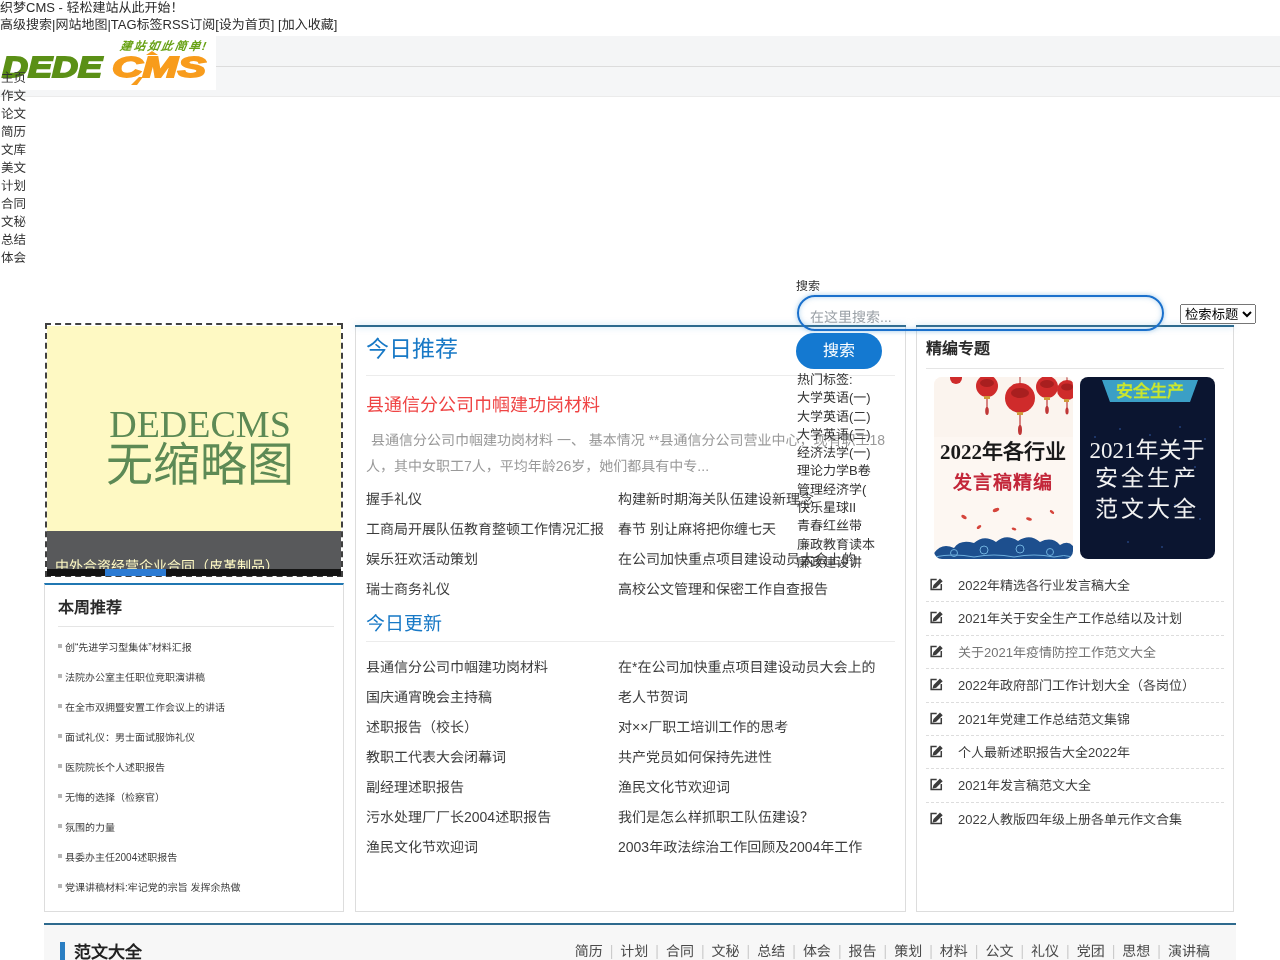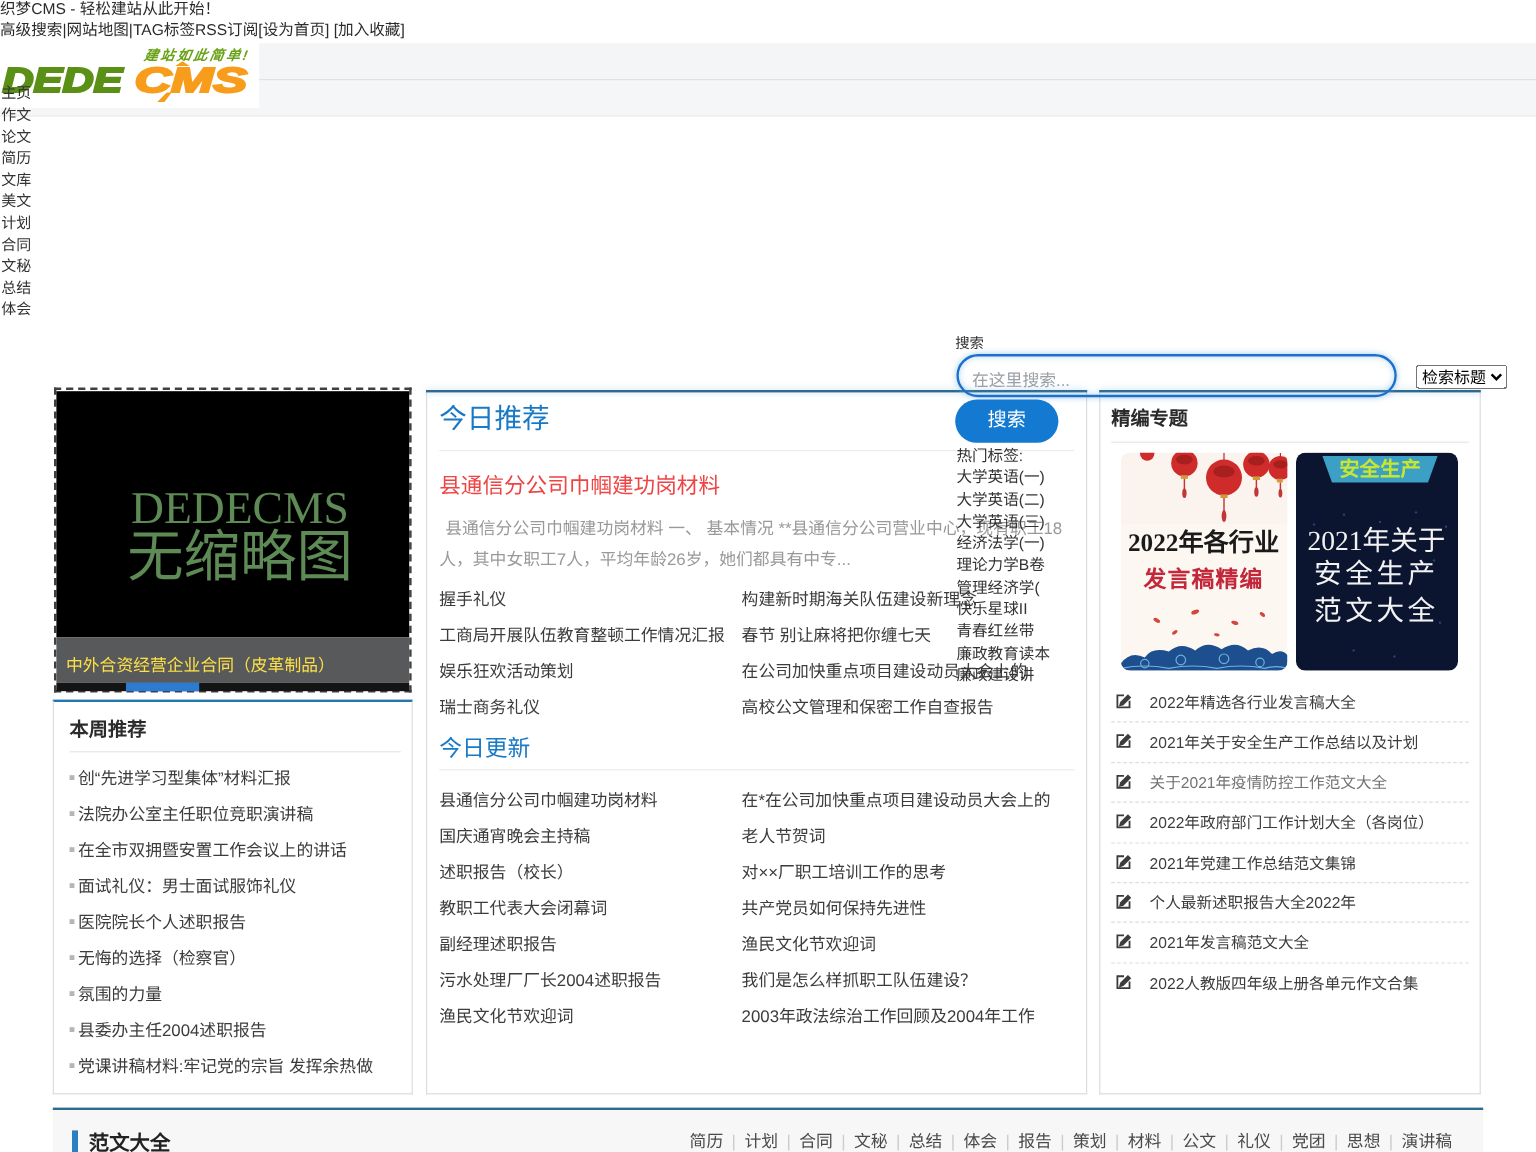--- a/index.html
+++ b/index.html
@@ -22,31 +22,31 @@
     <text x="2" y="40.5" font-size="29" font-weight="bold" font-style="italic" fill="#5b9016" stroke="#5b9016" stroke-width="1.8" textLength="100" lengthAdjust="spacingAndGlyphs">DEDE</text>
     <text x="112" y="40.5" font-size="29" font-weight="bold" font-style="italic" fill="#f89c1c" stroke="#f89c1c" stroke-width="1.8" textLength="94" lengthAdjust="spacingAndGlyphs">CMS</text>
     <polygon points="152,15 158,19 146,19" fill="#f89c1c"></polygon>
     <polygon points="143,41 137,49 131,49 139,41" fill="#f89c1c"></polygon>
   </svg>
 </div>
 
 <div class="abs" style="left:1px;top:69px;font-size:12.5px;line-height:18px;color:#333">主页<br>作文<br>论文<br>简历<br>文库<br>美文<br>计划<br>合同<br>文秘<br>总结<br>体会</div>
 
 <div class="abs" style="left:45px;top:323px;width:294px;height:250px;border:2px dashed #404040;background:#fff"></div>
-<div class="abs" style="left:47px;top:326px;width:294px;height:205px;background:#000000;overflow:hidden">
+<div class="abs" style="left:47px;top:326px;width:294px;height:205px;background:#fef9c3;overflow:hidden">
   <div class="abs" style="left:0;top:78px;width:306px;text-align:center;font-family:'Liberation Serif',serif;color:#5d8a55;font-size:38px;line-height:41px">DEDECMS<br><span style="font-size:47px">无缩略图</span></div>
 </div>
-<div class="abs" style="left:47px;top:531px;width:294px;height:38px;background:#58595b;color:#fde047;font-size:14px;line-height:38px;padding-top:4px;box-sizing:border-box"><span style="margin-left:8px">中外合资经营企业合同（皮革制品）</span></div>
+<div class="abs" style="left:47px;top:531px;width:294px;height:38px;background:#58595b;color:#fef9c3;font-size:14px;line-height:38px;padding-top:16px;box-sizing:border-box"><span style="margin-left:8px">中外合资经营企业合同（皮革制品）</span></div>
 <div class="abs" style="left:47px;top:569px;width:294px;height:7px;background:#141414"></div>
 <div class="abs" style="left:105px;top:569px;width:61px;height:7px;background:#2c7bd3"></div>
 
 <div class="abs" style="left:44px;top:583px;width:298px;height:326px;background:#fff;border:1px solid #ddd;border-top:2px solid #2077b2"></div>
 <div class="abs" style="left:58px;top:594px;font-size:16px;font-weight:bold;color:#2b2b2b">本周推荐</div>
 <div class="abs" style="left:58px;top:626px;width:276px;border-top:1px solid #e5e5e5"></div>
-<div class="abs" style="left:58px;top:633px;width:278px;font-size:14px;line-height:30px;color:#3c3c3c" id="weeklist">
+<div class="abs" style="left:58px;top:633px;width:278px;font-size:10px;line-height:30px;color:#3c3c3c" id="weeklist">
     <div style="height:30px"><span style="display:inline-block;width:4px;height:4px;background:#b5b5b5;vertical-align:3px;margin-right:3px"></span>创“先进学习型集体”材料汇报</div>
     <div style="height:30px"><span style="display:inline-block;width:4px;height:4px;background:#b5b5b5;vertical-align:3px;margin-right:3px"></span>法院办公室主任职位竞职演讲稿</div>
     <div style="height:30px"><span style="display:inline-block;width:4px;height:4px;background:#b5b5b5;vertical-align:3px;margin-right:3px"></span>在全市双拥暨安置工作会议上的讲话</div>
     <div style="height:30px"><span style="display:inline-block;width:4px;height:4px;background:#b5b5b5;vertical-align:3px;margin-right:3px"></span>面试礼仪：男士面试服饰礼仪</div>
     <div style="height:30px"><span style="display:inline-block;width:4px;height:4px;background:#b5b5b5;vertical-align:3px;margin-right:3px"></span>医院院长个人述职报告</div>
     <div style="height:30px"><span style="display:inline-block;width:4px;height:4px;background:#b5b5b5;vertical-align:3px;margin-right:3px"></span>无悔的选择（检察官）</div>
     <div style="height:30px"><span style="display:inline-block;width:4px;height:4px;background:#b5b5b5;vertical-align:3px;margin-right:3px"></span>氛围的力量</div>
     <div style="height:30px"><span style="display:inline-block;width:4px;height:4px;background:#b5b5b5;vertical-align:3px;margin-right:3px"></span>县委办主任2004述职报告</div>
     <div style="height:30px"><span style="display:inline-block;width:4px;height:4px;background:#b5b5b5;vertical-align:3px;margin-right:3px"></span>党课讲稿材料:牢记党的宗旨 发挥余热做</div>
   </div>

